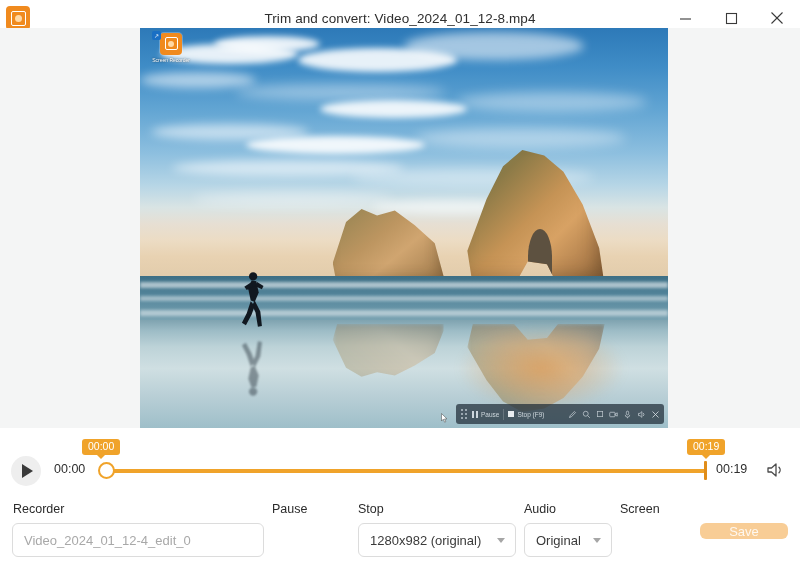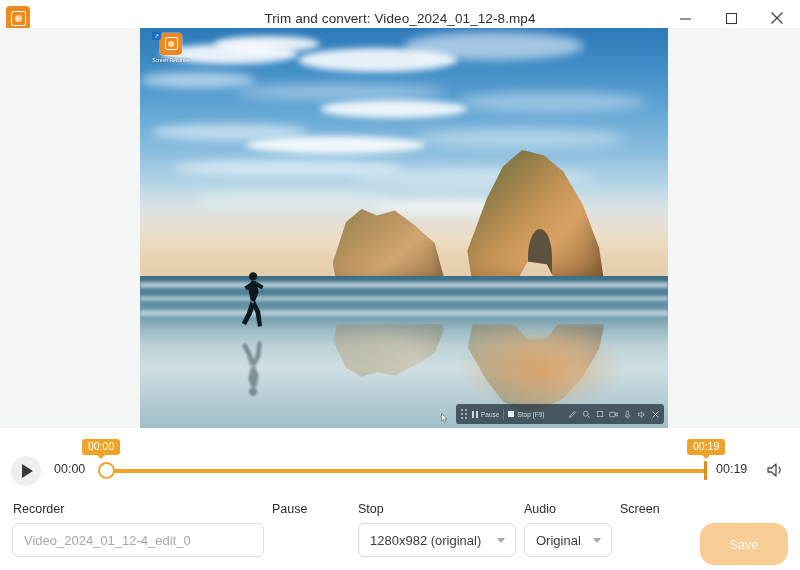--- a/index.html
+++ b/index.html
@@ -286,23 +286,23 @@
     border-right: 4.5px solid transparent;
     border-top: 5px solid #a6a6a6;
   }
   #filename-field { left: 12px; width: 252px; }
   #format-field   { left: 272px; width: 76px; }
   #size-field     { left: 358px; width: 158px; }
   #audio-field    { left: 524px; width: 88px; }
   #speed-field    { left: 620px; width: 70px; }
   .save-btn {
     position: absolute; left: 700px; top: 523px;
-    width: 88px; height: 42px;
+    width: 88px; height: 16px;
     background: #f8cd96;
-    border: none; border-radius: 14px;
+    border: none; border-radius: 6px;
     color: rgba(255,255,255,0.85);
     font-size: 13px;
     font-family: "Liberation Sans", sans-serif;
     display: flex; align-items: center; justify-content: center;
   }
 </style>
 </head>
 <body>
 
 <div id="app">

